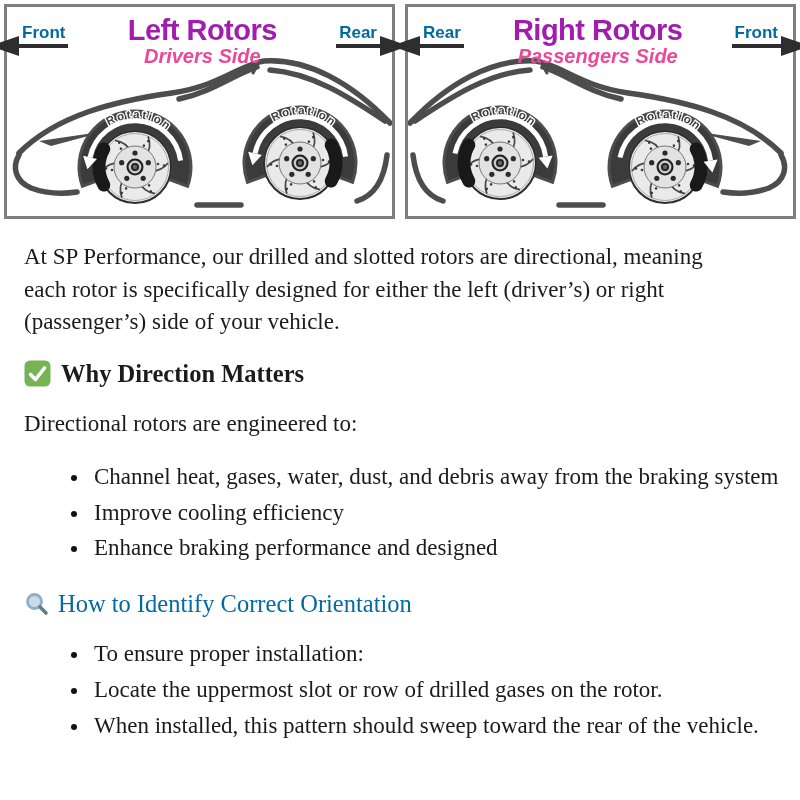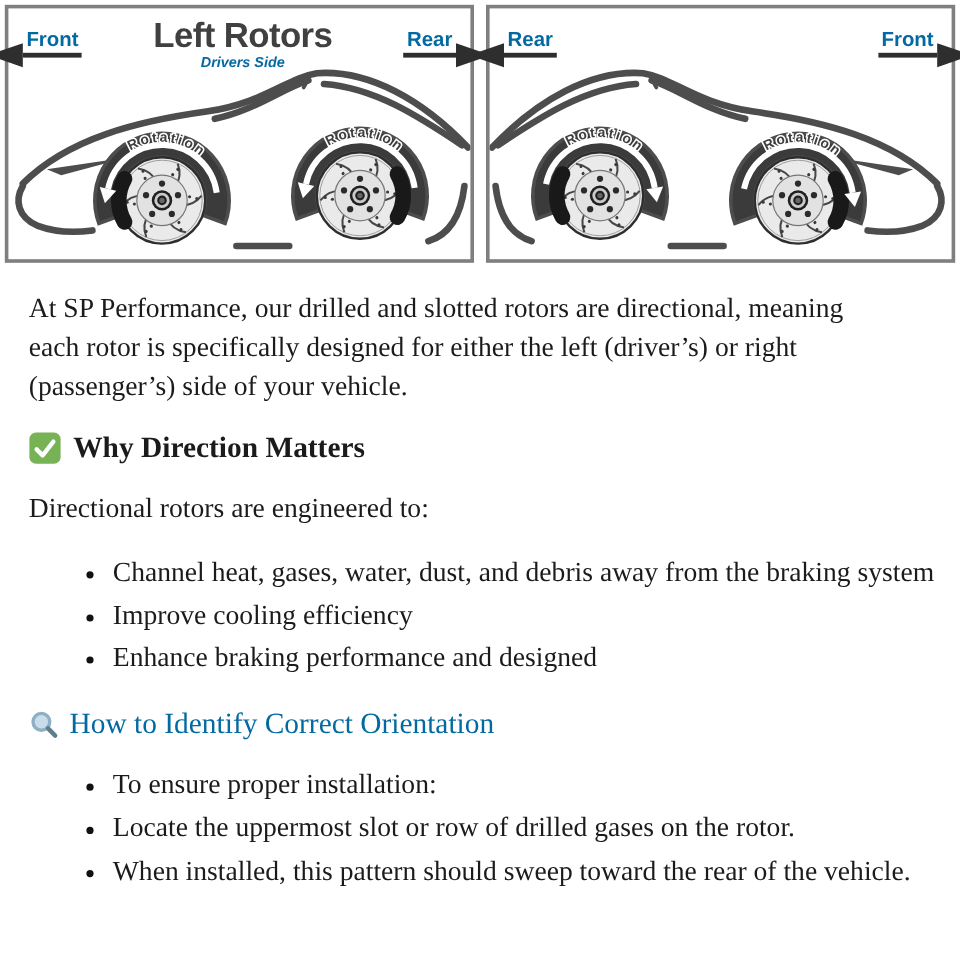--- a/index.html
+++ b/index.html
@@ -15,22 +15,22 @@
   }
   .panel.left{left:4px;}
   .panel.right{left:405px;}
   .car{position:absolute;left:0;top:0;width:385px;height:209px;}
   .panel-header{
     position:relative;z-index:2;display:flex;justify-content:space-between;
     align-items:flex-start;padding:7px 12px 0 12px;
     font-family:"Liberation Sans", sans-serif;
   }
   .titles{text-align:center;margin-top:1px;flex:1;}
-  .panel-title{margin:0;font-size:29px;line-height:30px;font-weight:800;color:#404040;letter-spacing:-0.5px;}
-  .panel-sub{font-size:12px;font-weight:bold;font-style:italic;color:#0369a1;margin-top:0;}
+  .panel-title{margin:0;font-size:29px;line-height:30px;font-weight:800;color:#a21caf;letter-spacing:-0.5px;}
+  .panel-sub{font-size:20px;font-weight:bold;font-style:italic;color:#ec4899;margin-top:0;}
   .dir{
     position:relative;margin-top:8px;font-size:17px;font-weight:bold;color:#0369a1;
     border-bottom:4px solid #2e2e2e;padding:0 3px 1px 3px;height:21px;line-height:21px;
   }
   .tri{position:absolute;bottom:-12px;width:0;height:0;
        border-top:10px solid transparent;border-bottom:10px solid transparent;}
   .tri-left{left:-29px;border-right:29px solid #2e2e2e;}
   .tri-right{right:-29px;border-left:29px solid #2e2e2e;}
   
   .cs{fill:none;stroke:#4d4d4d;stroke-width:5.5;stroke-linecap:round;stroke-linejoin:round;}
@@ -189,20 +189,24 @@
       <use href="#headCW" class="whitefill"></use>
       <text class="rot-text"><textPath href="#rotTextArc" startOffset="8">Rotation</textPath></text>
     </g>
   </svg>
 
   <div class="panel-header">
     <div class="dir">
       <span class="tri tri-left"></span>
       <span>Rear</span>
     </div>
+    <div class="titles">
+      <h2 class="panel-title">Right Rotors</h2>
+      <div class="panel-sub">Passengers Side</div>
+    </div>
     <div class="dir">
       <span>Front</span>
       <span class="tri tri-right"></span>
     </div>
   </div>
 </section>
 
 <main class="article">
   <p class="intro">At SP Performance, our drilled and slotted rotors are directional, meaning each rotor is specifically designed for either the left (driver’s) or right (passenger’s) side of your vehicle.</p>
 

